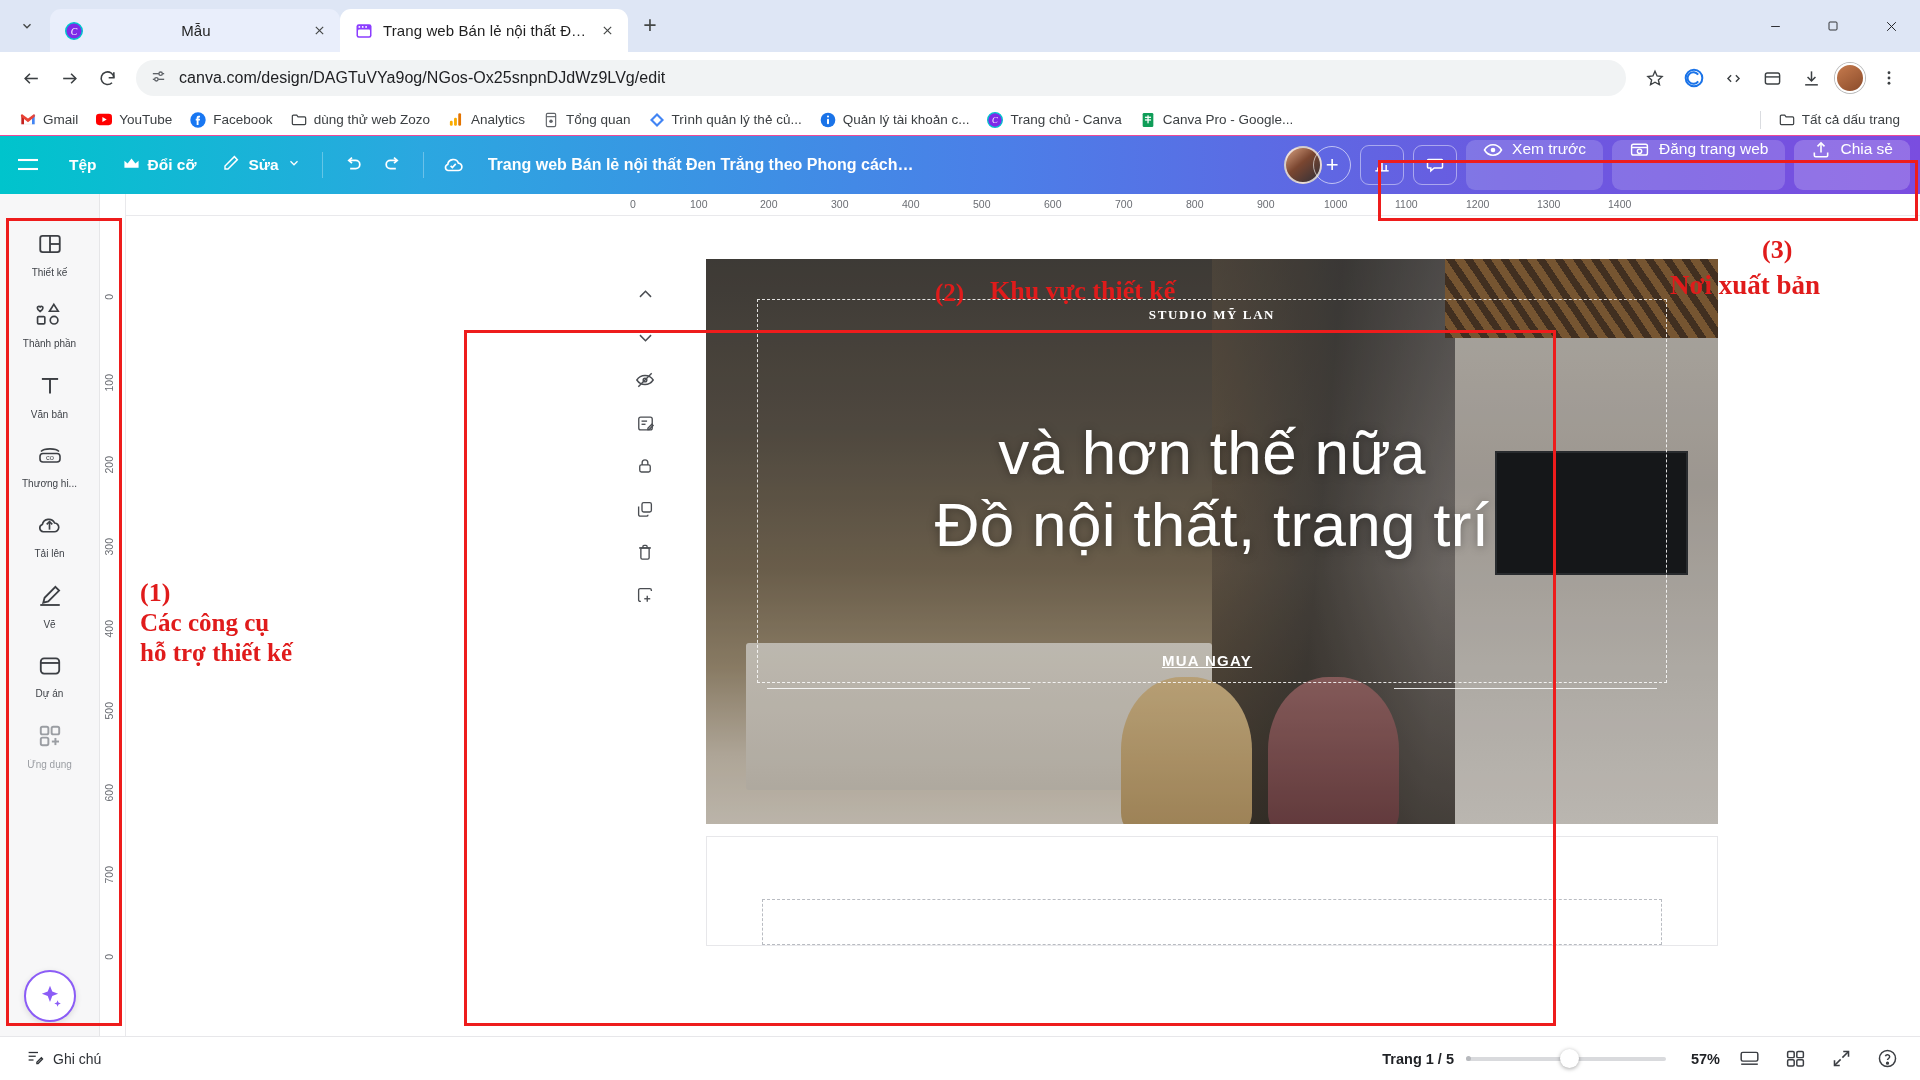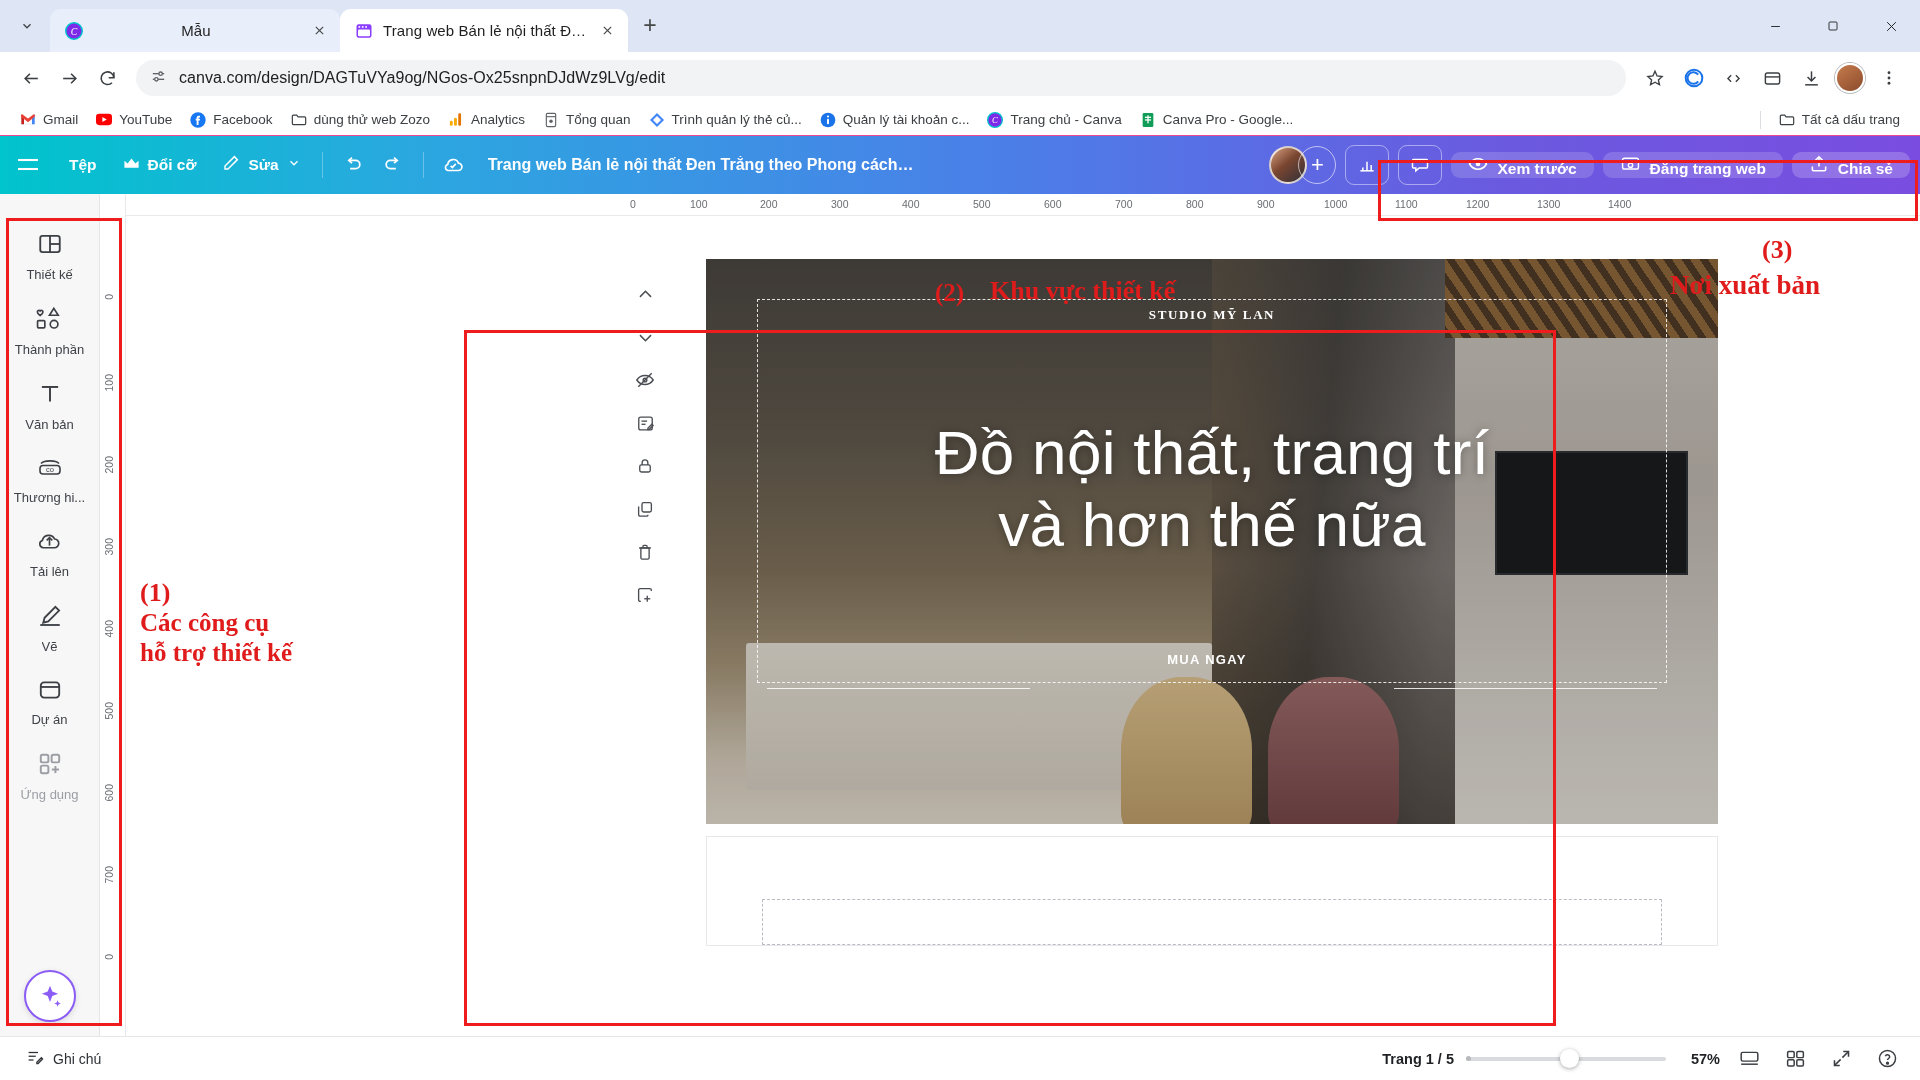--- a/index.html
+++ b/index.html
@@ -88,37 +88,37 @@
   .ct-avatar { width:38px; height:38px; border-radius:50%;
     background:linear-gradient(140deg,#d9a282 0%,#7a4630 45%,#2f2f38 100%);
     border:2px solid rgba(255,255,255,.75); }
   .ct-plus { width:38px; height:38px; border-radius:50%;
     border:1.5px solid rgba(255,255,255,.6); display:flex;
     align-items:center; justify-content:center; font-size:22px; font-weight:300;
     margin-left:-9px; background:transparent; }
   .ct-sqbtn { width:44px; height:40px; border-radius:9px;
     border:1.5px solid rgba(255,255,255,.45); display:flex;
     align-items:center; justify-content:center; margin-left:9px; }
-  .ct-pill { display:flex; align-items:flex-end; gap:9px; height:26px;
-    padding:0 17px; border-radius:9px; font-size:15.5px; font-weight:700;
+  .ct-pill { display:flex; align-items:flex-start; gap:9px; height:50px;
+    padding:0 17px; border-radius:9px; font-size:15.5px; font-weight:400;
     background:rgba(255,255,255,.16); color:#fff; margin-left:9px;
     white-space:nowrap; }
   .ct-pill.share { background:rgba(255,255,255,.2); }
 
   
   .main { display:flex; height:calc(1080px - 52px - 52px - 32px - 58px - 44px); position:relative; }
 
   .sidebar {
     width:100px; background:#f7f7f8; border-right:1px solid #e6e6e8;
     display:flex; flex-direction:column; align-items:center;
     padding-top:26px; gap:0px; flex:0 0 100px; position:relative;
   }
   .side-item { width:92px; display:flex; flex-direction:column;
     align-items:center; gap:6px; padding:11px 0 13px; border-radius:9px; color:#3c3f44; }
-  .side-label { font-size:13px; color:#3f4248; white-space:nowrap;
+  .side-label { font-size:10px; color:#3f4248; white-space:nowrap;
     max-width:94px; overflow:hidden; text-overflow:ellipsis; text-align:right; }
   .side-item.dim .side-label { color:#9b9ea3; }
   .side-magic { width:52px; height:52px; border-radius:50%;
     background:#ffffff; border:2px solid #8b5cf6; display:flex;
     align-items:center; justify-content:center; position:absolute; bottom:14px;
     box-shadow:0 2px 6px rgba(0,0,0,.12); }
 
   .vruler { width:26px; background:#fff; border-right:1px solid #e9e9ec;
     position:relative; flex:0 0 26px; }
   .vruler .vnum { position:absolute; right:10px; font-size:10.5px; color:#6a6d73;
@@ -159,22 +159,22 @@
   .hero-overlay { position:absolute; inset:0; background:rgba(30,26,22,.18); }
   .sel-box { position:absolute; left:5%; top:7%; right:5%; bottom:25%;
     border:1px dashed rgba(255,255,255,.85); }
   .brand { position:absolute; left:0; right:0; top:8.5%; text-align:center;
     font-size:13px; font-weight:700; letter-spacing:1.6px; color:#fff;
     font-family:"Liberation Serif", serif; }
   .headline { position:absolute; left:0; right:0; top:28%; text-align:center;
     font-size:62px; line-height:1.16; color:#fff; font-weight:400;
     letter-spacing:.3px; text-shadow:0 1px 10px rgba(0,0,0,.35); }
   .cta { position:absolute; left:0; right:10px; top:69.5%; text-align:center;
-    font-size:13px; font-weight:700; letter-spacing:1.3px; color:#fff;
-    }
+    font-size:15px; font-weight:700; letter-spacing:1.3px; color:#fff;
+    text-decoration:underline; }
   .hline { position:absolute; top:76%; height:1px; background:rgba(255,255,255,.85); }
   .hline.l { left:6%; width:26%; }
   .hline.r { right:6%; width:26%; }
 
   .page-tools { position:absolute; left:497px; top:60px; width:44px;
     display:flex; flex-direction:column; align-items:center; gap:7px; }
   .pt-btn { width:36px; height:36px; border-radius:8px; display:flex;
     align-items:center; justify-content:center; color:#4a4d52; }
 
   .page2-dash { position:absolute; left:55px; right:55px; top:62px; height:46px;
@@ -751,22 +751,22 @@
           <div class="hero-right"></div>
           <div class="hero-slats"></div>
           <div class="hero-counter"></div>
           <div class="tv"></div>
           <div class="chair a"></div>
           <div class="chair b"></div>
           <div class="hero-overlay"></div>
           <div class="sel-box"></div>
           <div class="brand">STUDIO MỸ LAN</div>
           <div class="headline">
+            <div>và hơn thế nữa</div>
             <div>Đồ nội thất, trang trí</div>
-            <div>và hơn thế nữa</div>
           </div>
           <div class="hline l"></div>
           <div class="hline r"></div>
           <div class="cta">MUA NGAY</div>
         </div>
       </div>
 
       <div class="page-card2">
         <div class="page2-dash"></div>
       </div>

